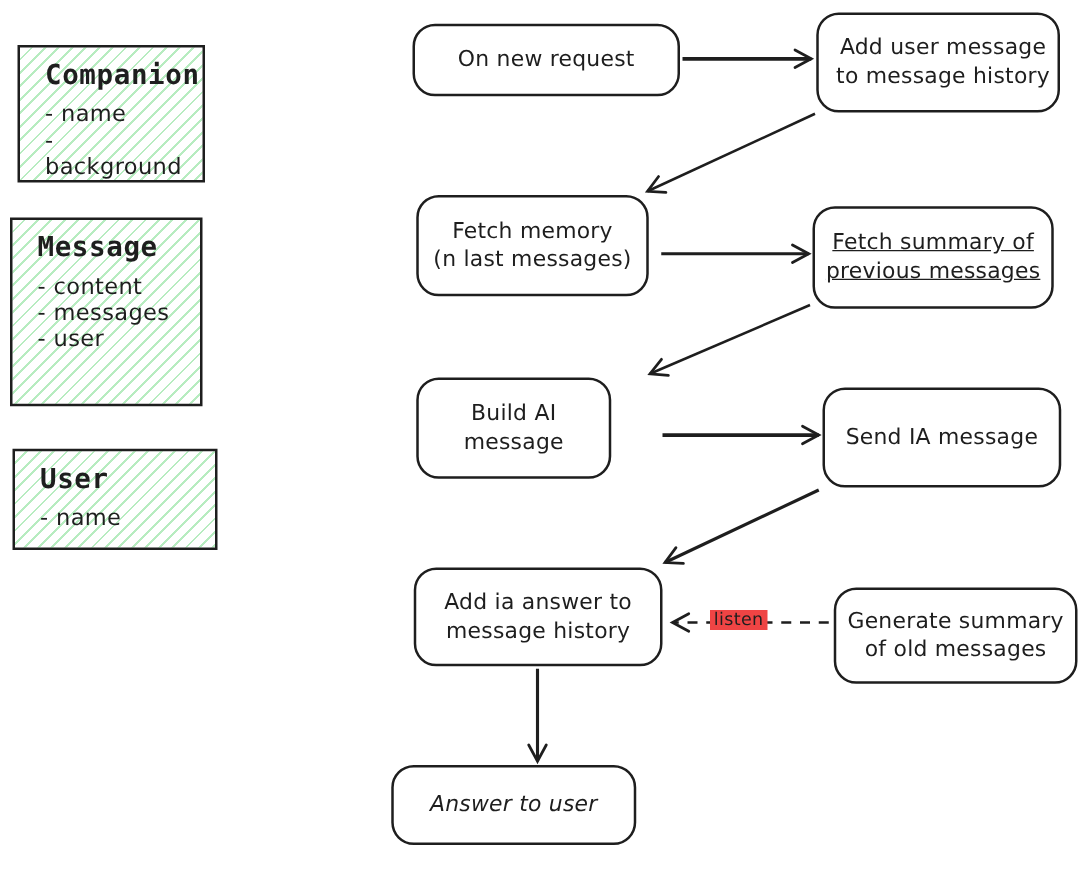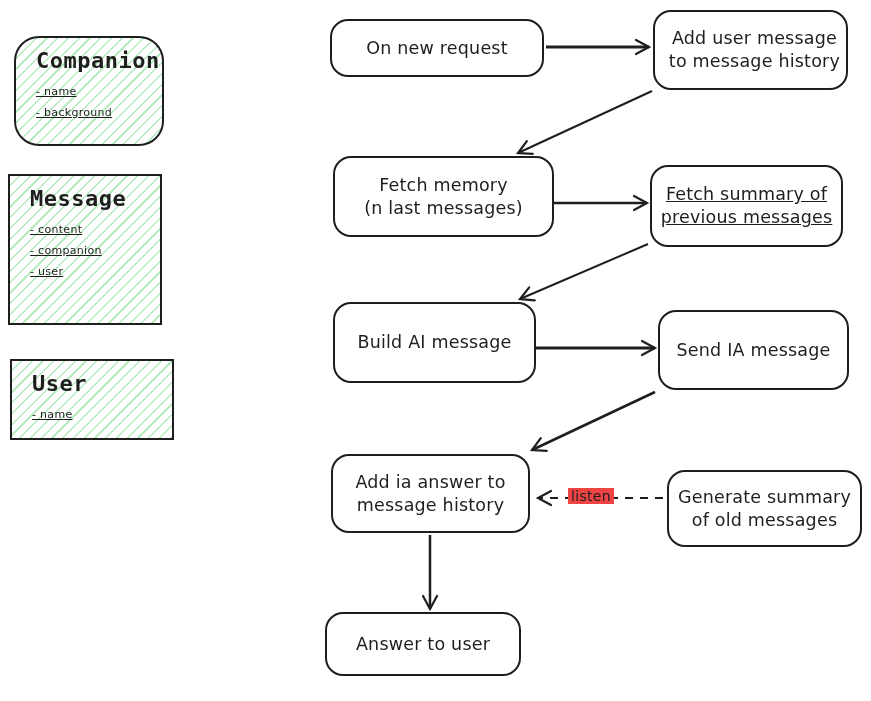--- a/index.html
+++ b/index.html
@@ -26,24 +26,23 @@
     padding: 10px 8px 6px 20px;
   }
   .entity-title {
     font-family: "DejaVu Sans Mono", monospace;
     font-weight: bold;
     font-size: 22px;
     letter-spacing: 0.5px;
     margin-bottom: 8px;
   }
   .entity-field {
-    font-size: 11px;
+    font-size: 18px;
     line-height: 21px;
     letter-spacing: 0.3px;
-    text-decoration: underline;
   }
 
   
   .node {
     position: absolute;
     background: #ffffff;
     border: 2.5px solid #1e1e1e;
     border-radius: 18px;
     display: flex;
     align-items: center;
@@ -74,76 +73,76 @@
     font-size: 14px;
     padding: 0 3px;
     letter-spacing: 0.3px;
   }
 </style>
 </head>
 <body>
 
 <div class="canvas">
 
-  <div class="entity" style="left:14px; top:36px; width:150px; height:110px;border-radius:25px;">
+  <div class="entity" style="left:14px; top:36px; width:150px; height:110px;">
     <div class="entity-title">Companion</div>
     <div class="entity-field">- name</div>
     <div class="entity-field">- background</div>
   </div>
 
   <div class="entity" style="left:8px; top:174px; width:154px; height:151px;">
     <div class="entity-title">Message</div>
     <div class="entity-field">- content</div>
-    <div class="entity-field">- companion</div>
+    <div class="entity-field">- messages</div>
     <div class="entity-field">- user</div>
   </div>
 
   <div class="entity" style="left:10px; top:359px; width:164px; height:81px;">
     <div class="entity-title">User</div>
     <div class="entity-field">- name</div>
   </div>
 
   <div class="node" style="left:330px; top:19px; width:214px; height:58px;justify-content:center;">
     <span class="node-label">On new request</span>
   </div>
 
   <div class="node" style="left:653px; top:10px; width:195px; height:80px;justify-content:flex-end;">
     <span class="node-label">Add user message
 to message history</span>
   </div>
 
-  <div class="node" style="left:333px; top:156px; width:221px; height:81px;justify-content:center;">
+  <div class="node" style="left:333px; top:156px; width:186px; height:81px;justify-content:center;">
     <span class="node-label">Fetch memory
 (n last messages)</span>
   </div>
 
   <div class="node" style="left:650px; top:165px; width:193px; height:82px;text-decoration:underline;">
     <span class="node-label">Fetch summary of
 previous messages</span>
   </div>
 
-  <div class="node" style="left:333px; top:302px; width:203px; height:81px;">
+  <div class="node" style="left:333px; top:302px; width:156px; height:81px;">
     <span class="node-label">Build AI message</span>
   </div>
 
   <div class="node" style="left:658px; top:310px; width:191px; height:80px;">
     <span class="node-label">Send IA message</span>
   </div>
 
   <div class="node" style="left:331px; top:454px; width:199px; height:79px;">
     <span class="node-label">Add ia answer to
 message history</span>
   </div>
 
   <div class="node" style="left:667px; top:458px; width:195px; height:77px;margin-top:12px;">
     <span class="node-label">Generate summary
 of old messages</span>
   </div>
 
-  <div class="node" style="left:325px; top:612px; width:196px; height:64px;">
+  <div class="node" style="left:313px; top:612px; width:196px; height:64px;font-style:italic;">
     <span class="node-label">Answer to user</span>
   </div>
 
   <svg class="edges" viewBox="0 0 871 701" xmlns="http://www.w3.org/2000/svg">
     <defs>
       <marker id="arrow" markerUnits="userSpaceOnUse" markerWidth="20" markerHeight="20" refX="15" refY="9" orient="auto">
         <path d="M2,2 L15,9 L2,16" fill="none" stroke="#1e1e1e" stroke-width="2.2" stroke-linecap="round"></path>
       </marker>
     </defs>
 

